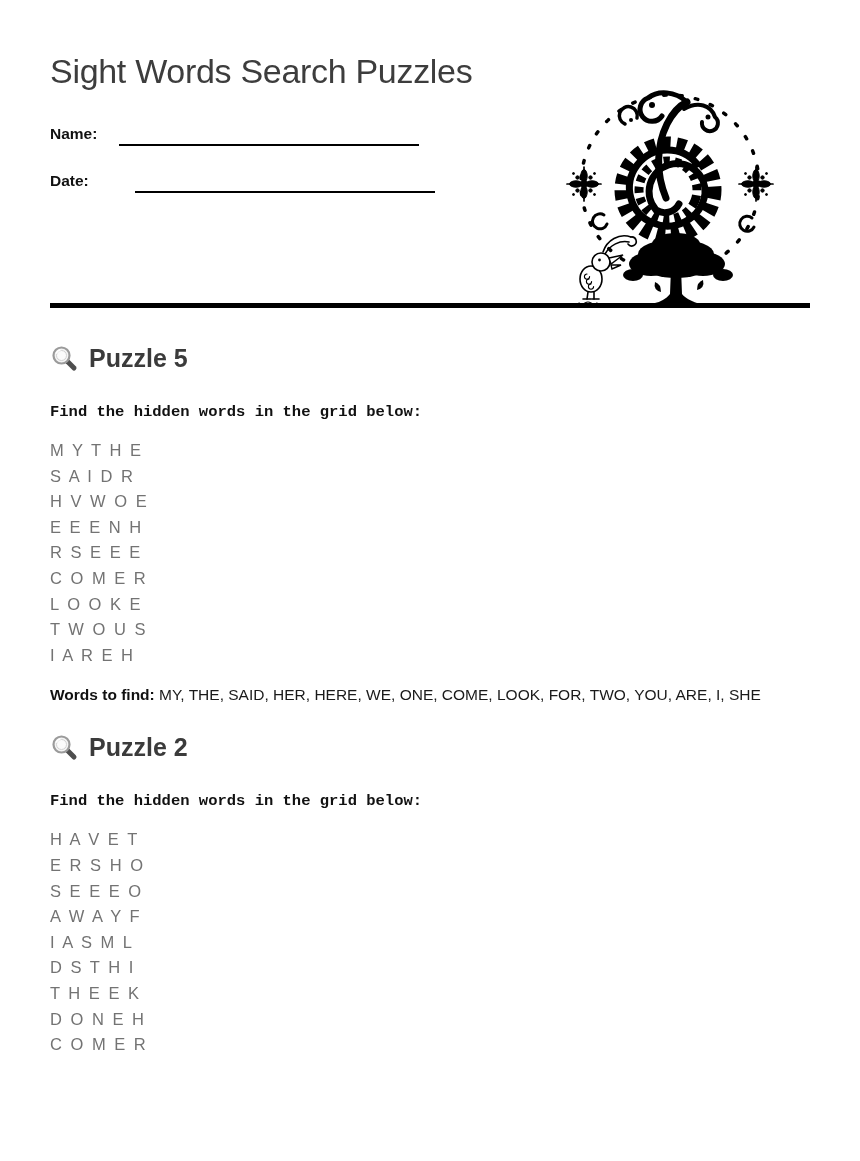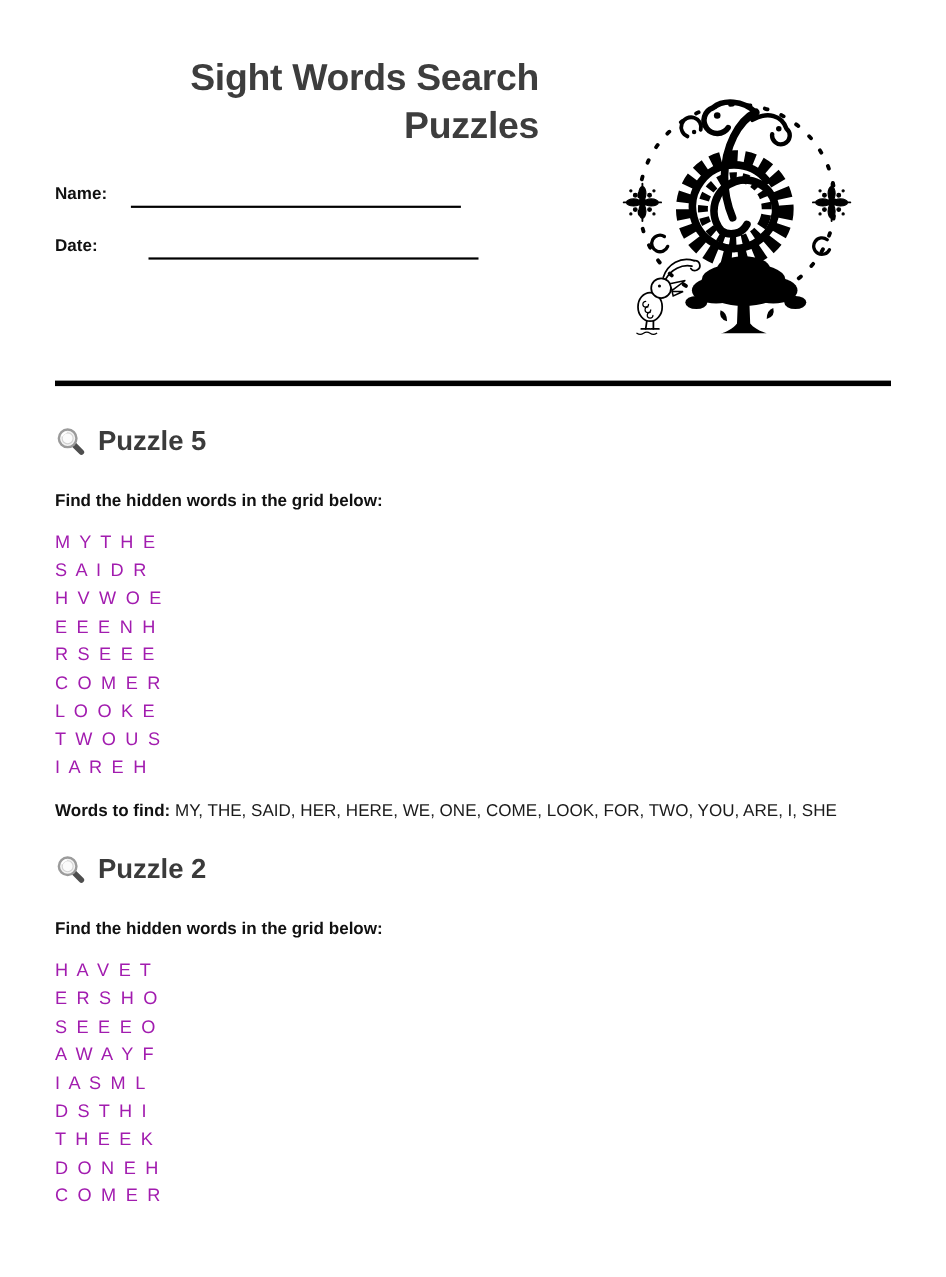--- a/index.html
+++ b/index.html
@@ -10,22 +10,22 @@
     font-family: "Liberation Sans", sans-serif;
     color: #1a1a1a;
   }
   .page { position: relative; width: 760px; padding: 0 50px; }
 
   
   .header { position: relative; }
   h1.title {
     margin: 0; padding-top: 50px;
     width: 440px;
-    font-size: 34px; line-height: 43px; font-weight: 700;
-    color: #3d3d3d; letter-spacing: -0.3px; text-align: right;
+    font-size: 34px; line-height: 43px; font-weight: 400;
+    color: #3d3d3d; letter-spacing: -0.3px;
   }
   .field-row { display: flex; align-items: flex-start; }
   .field-row.name { margin-top: 30px; }
   .field-row.date { margin-top: 24px; gap: 16px; }
   .field-label {
     width: 69px; font-size: 15.5px; font-weight: 700;
     line-height: 21px; color: #111;
   }
   .write-line {
     width: 300px; height: 21px;
@@ -40,27 +40,27 @@
   h2.puzzle-heading {
     display: flex; align-items: center; gap: 11px;
     margin: 34px 0 0 0;
     font-size: 25px; line-height: 33px; font-weight: 700;
     color: #3b3b3b;
   }
   section.puzzle-2 h2.puzzle-heading { margin-top: 26px; }
   .mag { display: inline-flex; width: 28px; height: 28px; }
   p.instruction {
     margin: 27px 0 0 0;
-    font-size: 15.5px; font-weight: 700; line-height: 21px; color: #111;
+    font-size: 15.5px; font-weight: 700; line-height: 21px; color: #111; font-family: Liberation Mono, monospace;
   }
   .grid {
     margin-top: 15px;
     font-size: 16.5px; line-height: 25.6px;
     letter-spacing: 1.5px; word-spacing: 1px;
-    color: #a21caf; font-weight: 400;
+    color: #737373; font-weight: 400;
   }
   p.words {
     margin: 16px 0 0 0;
     font-size: 15.5px; line-height: 21px; color: #1a1a1a;
   }
   p.words strong { font-weight: 700; color: #111; }
 </style>
 </head>
 <body>
 

